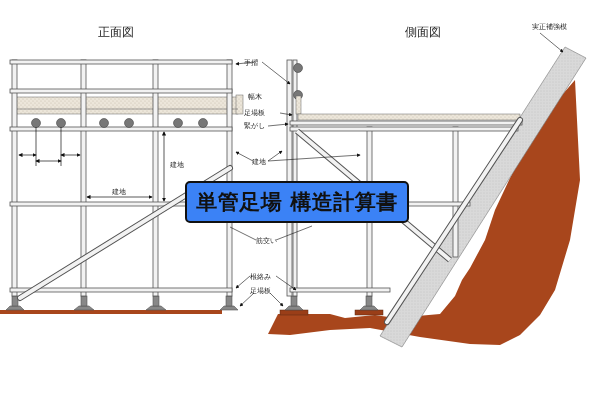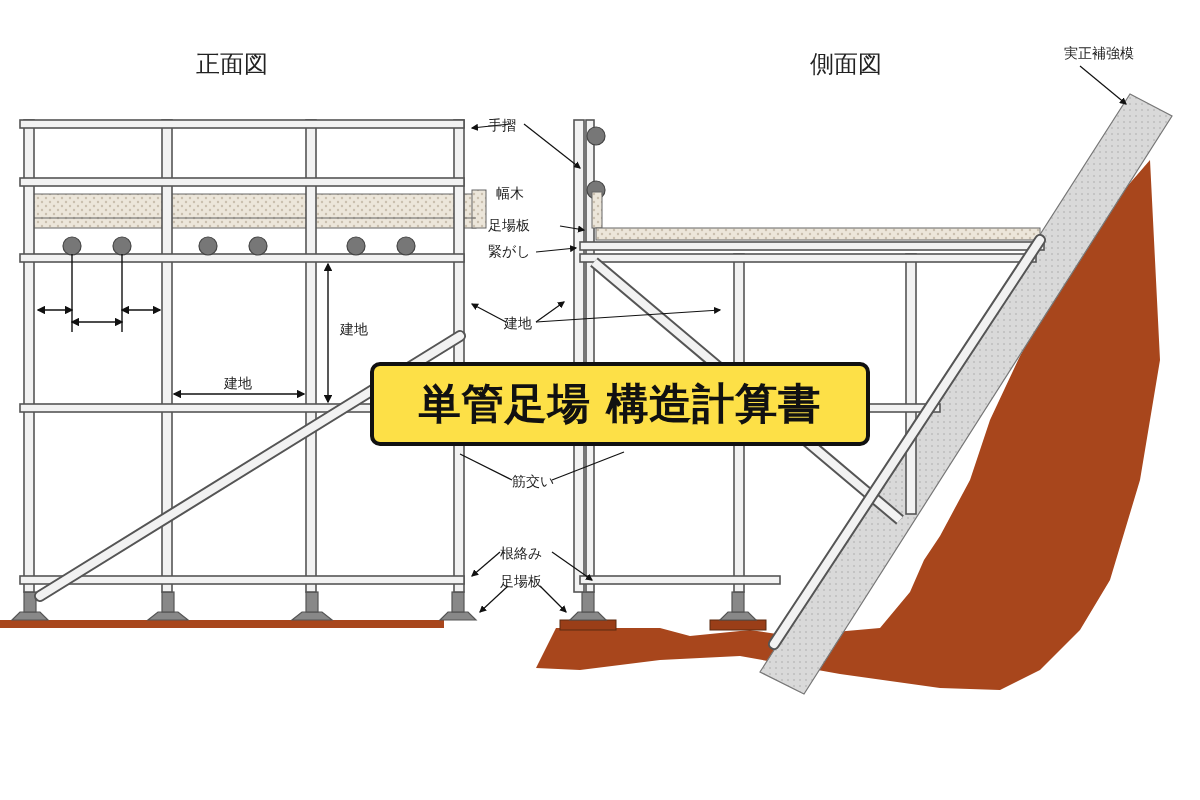--- a/index.html
+++ b/index.html
@@ -1,22 +1,22 @@
 <!DOCTYPE html>
 <html><head>
   <meta charset="utf-8">
   <style>
     html, body { margin: 0; padding: 0; background: #ffffff; }
     body { width: 600px; height: 400px; position: relative; overflow: hidden;
            font-family: "DejaVu Sans", sans-serif; }
     svg { position: absolute; left: 0; top: 0; }
     .lbl { font-size: 7px; fill: #222; font-family: "DejaVu Sans", sans-serif; }
     .ttl { font-size: 12px; fill: #222; font-family: "DejaVu Sans", sans-serif; }
-    .title-box { position: absolute; left: 185px; top: 181px; width: 250px; height: 42px;
-                 background: #fde047; border: 2px solid #111; border-radius: 5px;
+    .title-box { position: absolute; left: 185px; top: 181px; width: 224px; height: 42px;
+                 background: #3b82f6; border: 2px solid #111; border-radius: 5px;
                  display: flex; align-items: center; justify-content: center;
                  box-sizing: border-box; }
     .title-text { font-size: 21px; font-weight: bold; color: #111; letter-spacing: 0.5px;
                   font-family: "DejaVu Sans", sans-serif; white-space: nowrap; }
   </style>
 </head>
 <body>
 
 <svg width="600" height="400" viewBox="0 0 600 400" xmlns="http://www.w3.org/2000/svg">
   <defs>

